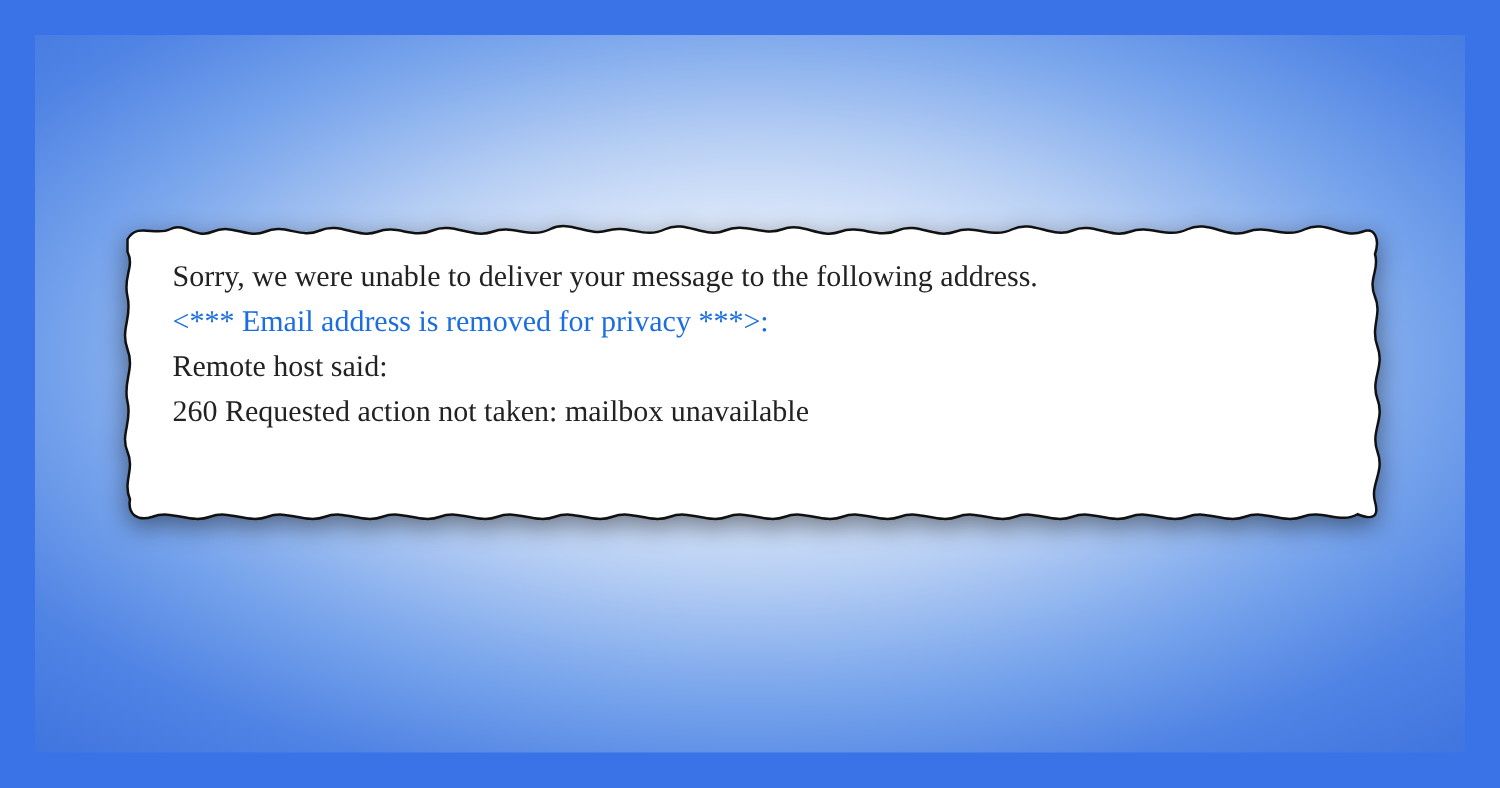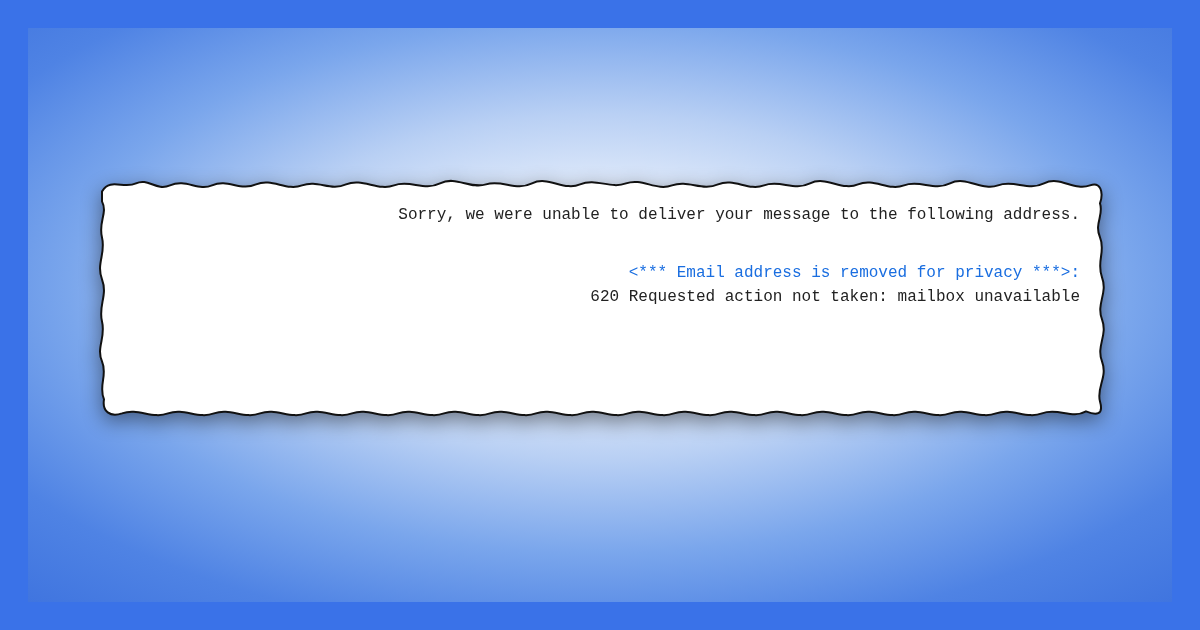--- a/index.html
+++ b/index.html
@@ -43,32 +43,30 @@
     inset: 0;
     width: 100%;
     height: 100%;
   }
   .paper-content {
     position: absolute;
     left: 48px;
     right: 30px;
     top: 34px;
     bottom: 26px;
-    font-family: Liberation Mono, monospace;
-    font-size: 16px;
+    font-family: Liberation Serif, serif;
+    font-size: 24px;
     line-height: 1.5;
     color: #222;
     white-space: nowrap;
-    text-align: right;
   }
   .line { display: block; }
   .blank-line { height: 1.5em; }
   .redacted {
     color: #1a6ee0;
-    margin-top: 34px;
   }
   .indent { padding-left: 0.6em; display: inline-block;}
 </style>
 </head>
 <body>
 
 <div class="outer-frame">
   <div class="gradient-panel">
     <div class="torn-paper-wrap">
       <svg class="torn-svg" viewBox="0 0 1020 260" preserveAspectRatio="none">
@@ -130,17 +128,18 @@
           C 8 136, 18 126, 12 110
           C 6 94, 16 84, 12 68
           C 8 52, 18 44, 12 32
           Z
         "></path>
       </svg>
       <div class="paper-content">
         <span class="line">Sorry, we were unable to deliver your message to the following address.</span>
         <span class="blank-line"></span>
         <span class="line redacted">&lt;*** Email address is removed for privacy ***&gt;:</span>
-        <span class="line">620 Requested action not taken: mailbox unavailable</span>
+        <span class="line">Remote host said:</span>
+        <span class="line">260 Requested action not taken: mailbox unavailable</span>
       </div>
     </div>
   </div>
 </div>
 
 </body></html>

